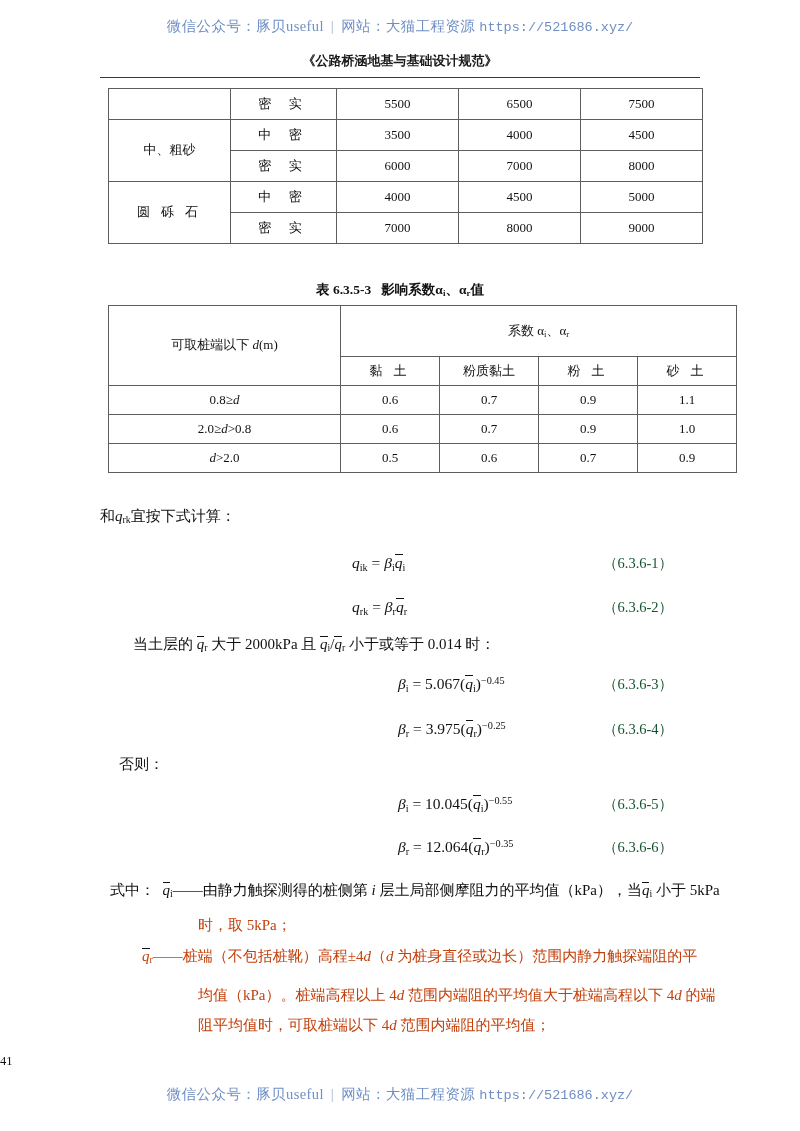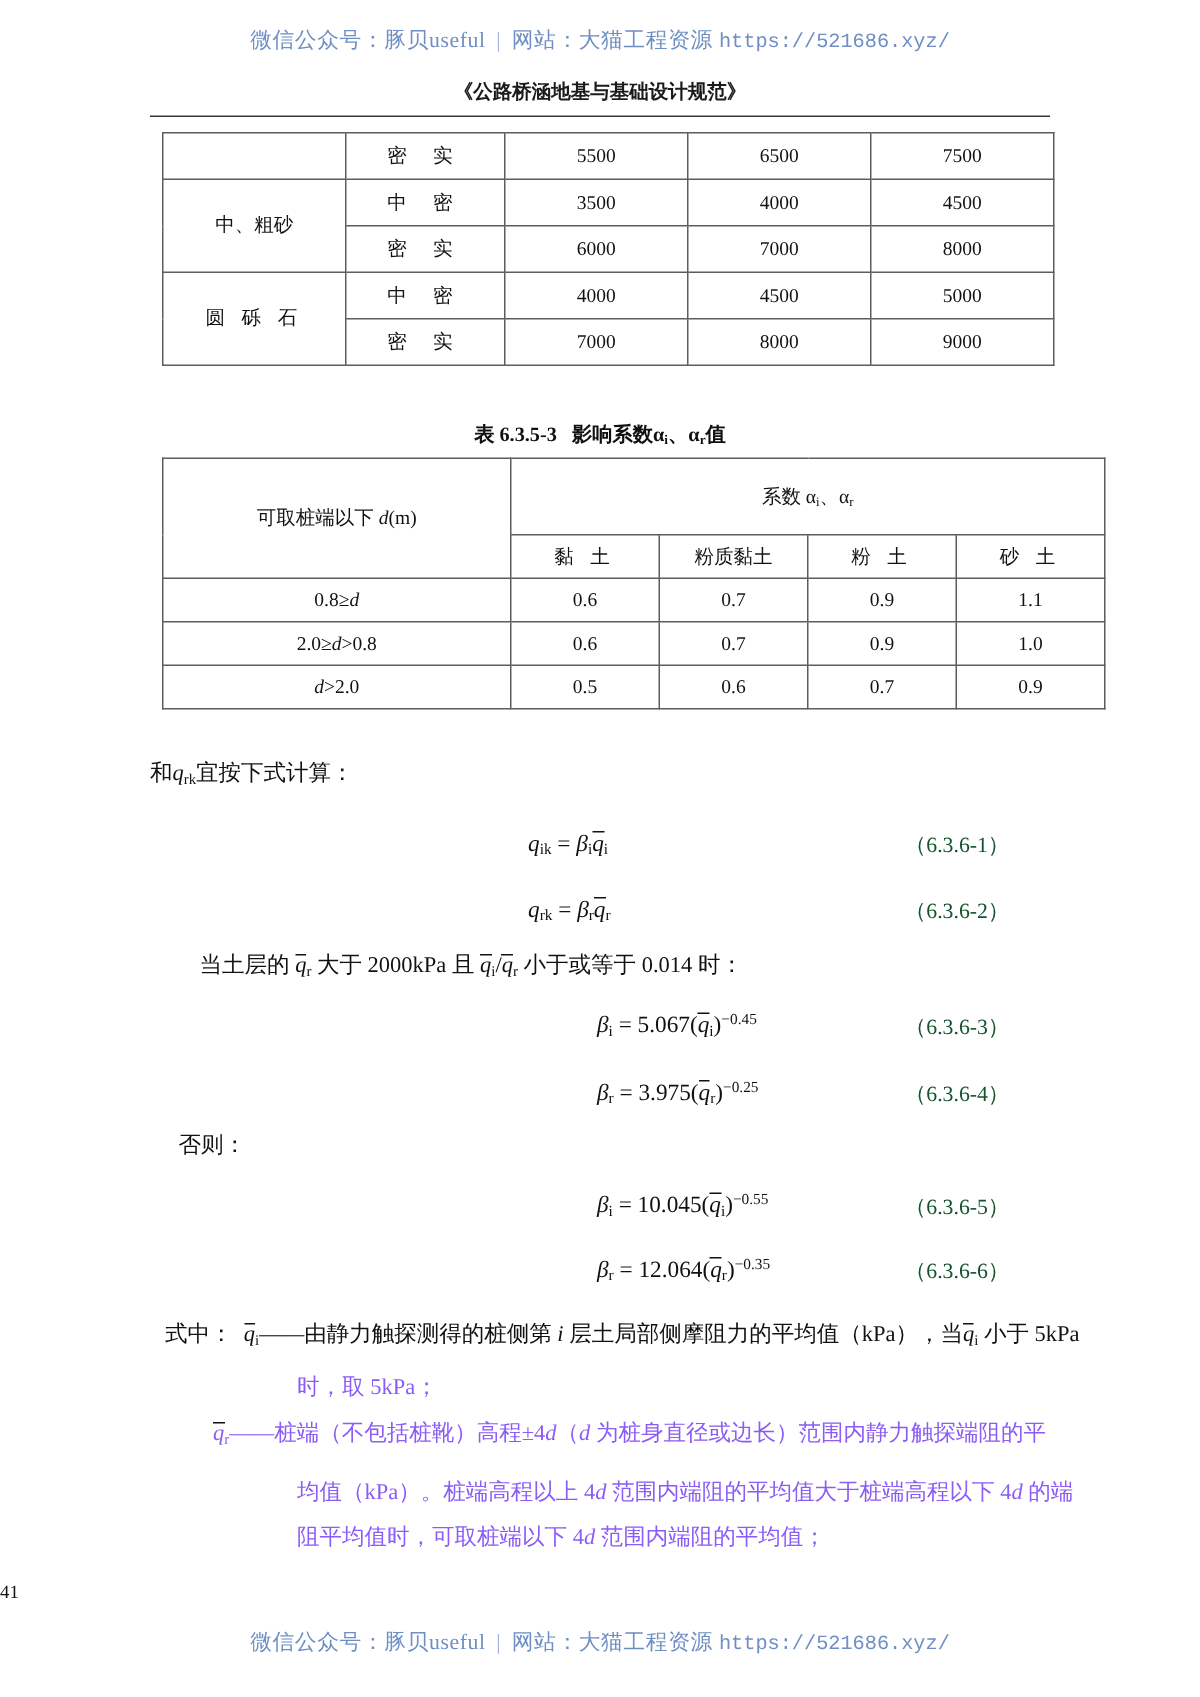--- a/index.html
+++ b/index.html
@@ -132,21 +132,21 @@
   }
   .p636a { left: 100px; top: 472px; }
   .p636b { left: 100px; top: 509px; }
   .pcond { left: 133px; top: 636px; }
   .pelse { left: 119px; top: 757px; }
   .shizhong { left: 110px; top: 882px; }
 
   .expl {
     position: absolute;
     font-size: 15px;
-    color: #8b5cf6;
+    color: #c2410c;
     white-space: nowrap;
     line-height: 1.0;
   }
   .e1b { left: 198px; top: 918px; }
   .e2a { left: 142px; top: 948px; }
   .e2b { left: 198px; top: 988px; }
   .e2c { left: 198px; top: 1018px; }
 
   
   .fml {

